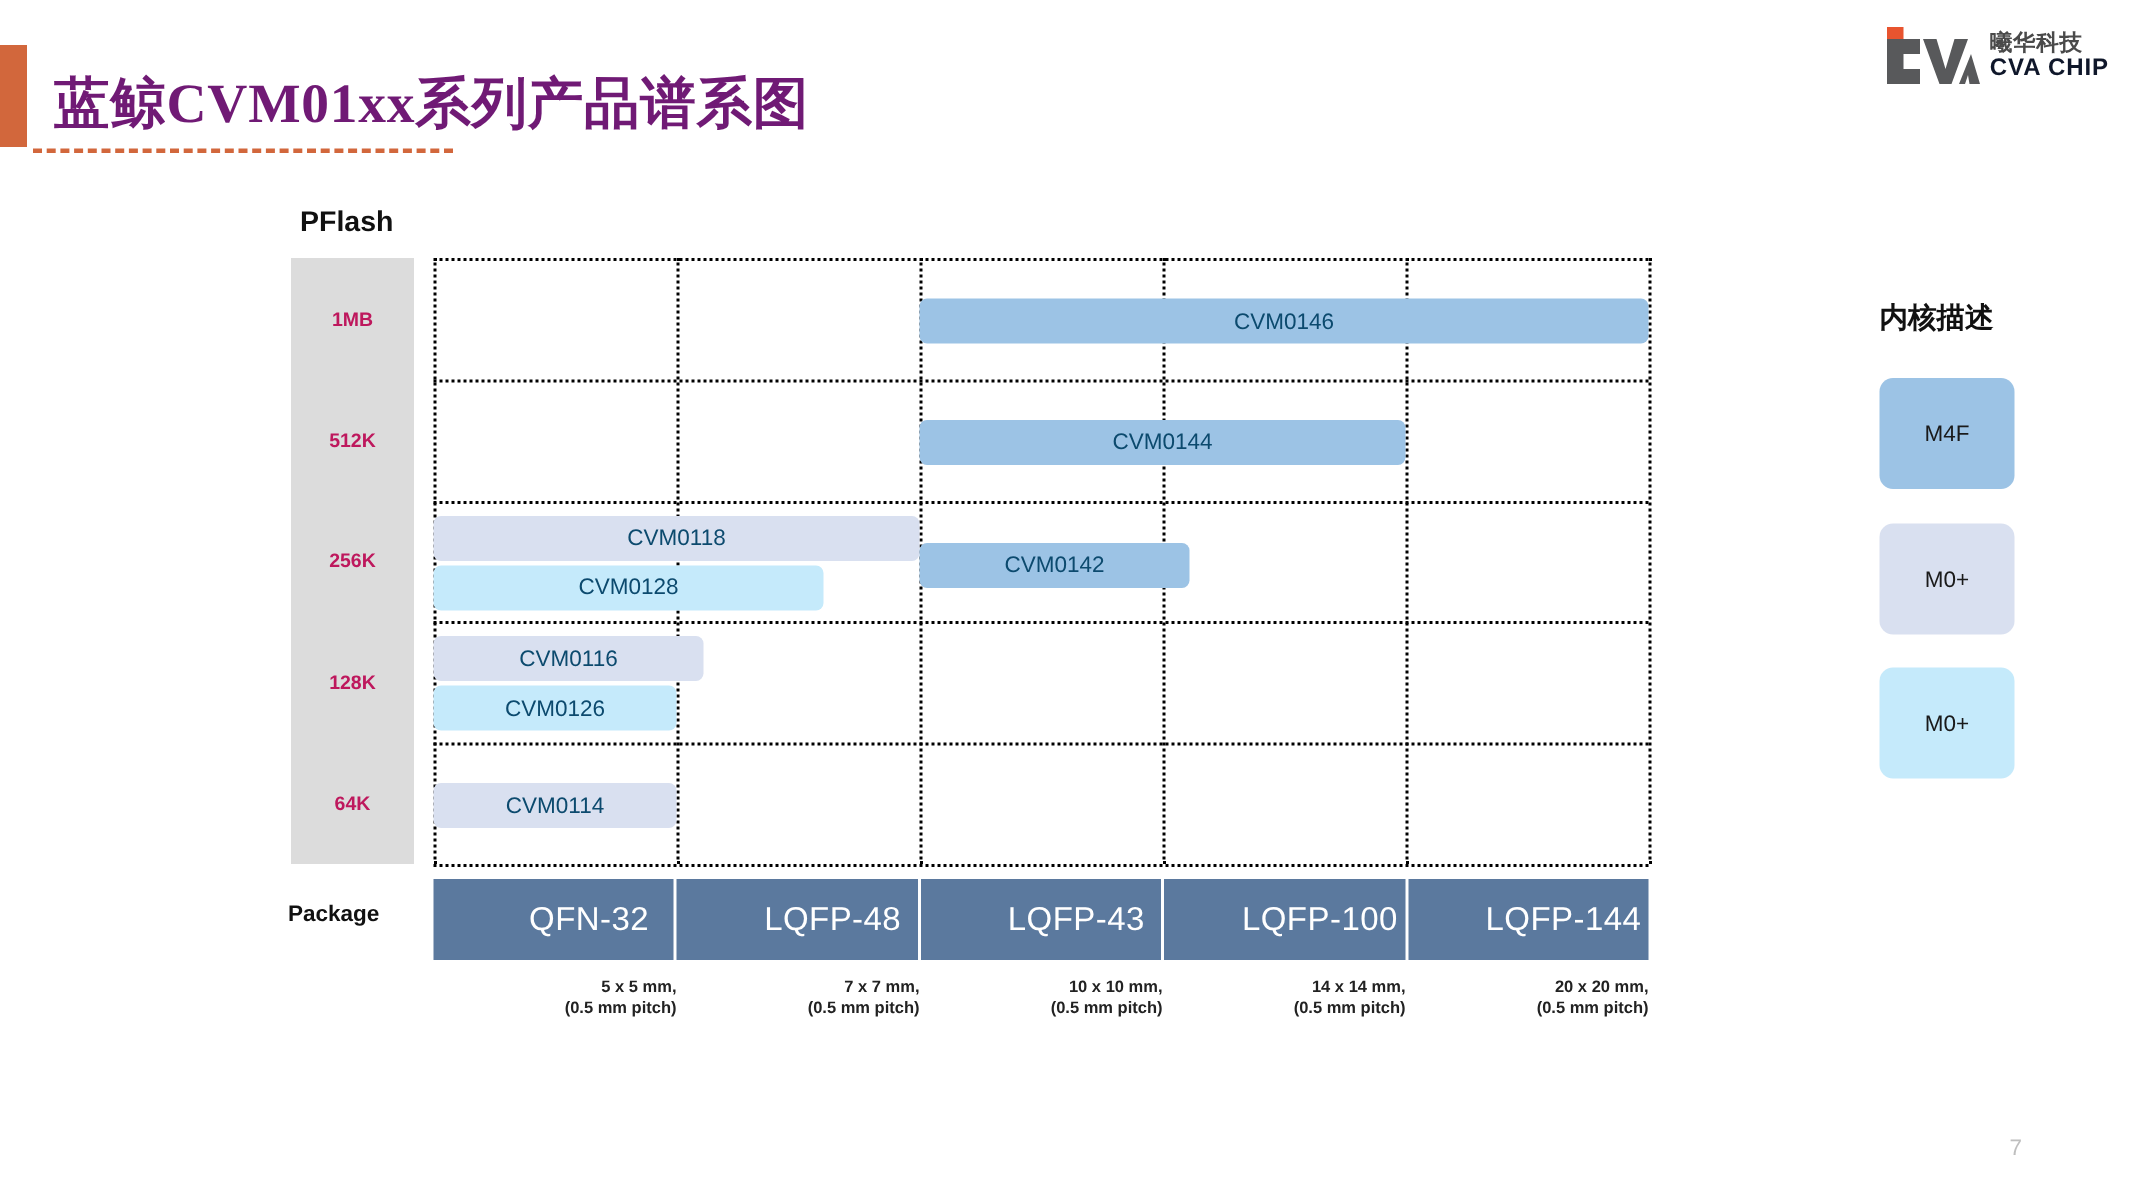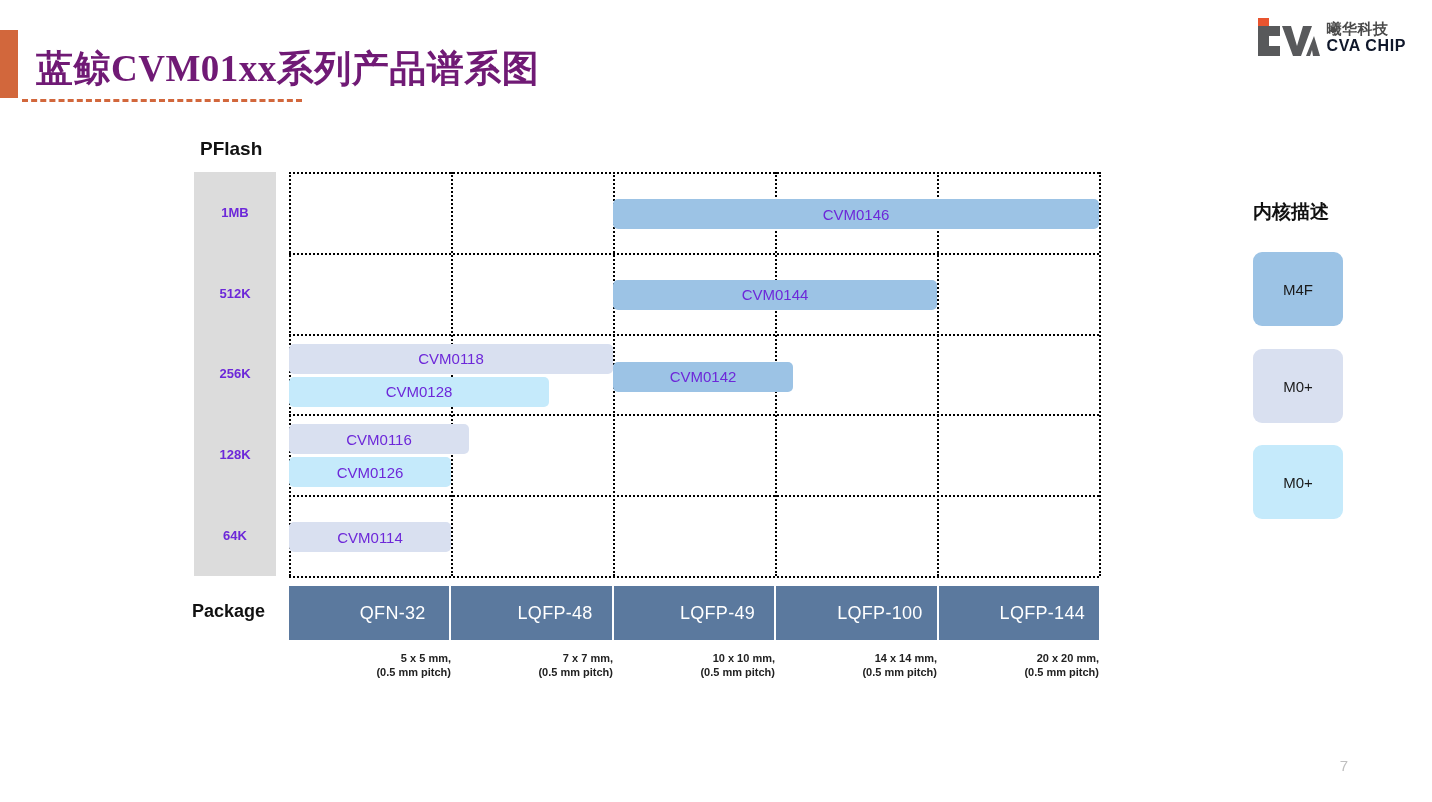--- a/index.html
+++ b/index.html
@@ -91,21 +91,21 @@
     left: 200px;
     top: 138px;
     font-size: 19px;
     font-weight: 700;
     color: #111111;
   }
   .axis-title-x {
     position: absolute;
     left: 192px;
     top: 601px;
-    font-size: 18px;
+    font-size: 15px;
     font-weight: 700;
     color: #111111;
   }
 
   
   .y-scale {
     position: absolute;
     left: 194px;
     top: 172px;
     width: 82px;
@@ -115,21 +115,21 @@
   .y-tick {
     position: absolute;
     left: 0;
     width: 82px;
     height: 80.8px;
     display: flex;
     align-items: center;
     justify-content: center;
     font-size: 13px;
     font-weight: 700;
-    color: #6d28d9;
+    color: #be185d;
   }
 
   
   .plot {
     position: absolute;
     left: 289px;
     top: 172px;
     width: 810px;
     height: 404px;
   }
@@ -150,21 +150,21 @@
 
   
   .bar {
     position: absolute;
     height: 30px;
     border-radius: 5px;
     display: flex;
     align-items: center;
     justify-content: center;
     font-size: 15px;
-    color: #6d28d9;
+    color: #0c4a6e;
     box-sizing: border-box;
     white-space: nowrap;
   }
 
   
   .pkg-row {
     position: absolute;
     left: 289px;
     top: 586px;
     width: 810px;
@@ -172,21 +172,21 @@
     display: flex;
     gap: 2px;
   }
   .pkg-cell {
     flex: 1;
     background: #5B799E;
     display: flex;
     align-items: center;
     justify-content: center;
     color: #ffffff;
-    font-size: 18px;
+    font-size: 22px;
     letter-spacing: 0.3px;
     padding-left: 47px;
   }
   .pkg-dims-row {
     position: absolute;
     left: 289px;
     top: 652px;
     width: 810px;
     display: flex;
   }
@@ -298,21 +298,21 @@
         <span>CVM0126</span>
       </div>
       <div class="bar" style="left: 0px; width: 162px; top: 350.2px; background: rgb(217, 224, 240);">
         <span>CVM0114</span>
       </div>
     </div>
 
   <div class="pkg-row" id="pkg-row">
       <div class="pkg-cell">QFN-32</div>
       <div class="pkg-cell">LQFP-48</div>
-      <div class="pkg-cell">LQFP-49</div>
+      <div class="pkg-cell">LQFP-43</div>
       <div class="pkg-cell">LQFP-100</div>
       <div class="pkg-cell">LQFP-144</div>
     </div>
   <div class="pkg-dims-row" id="pkg-dims-row">
       <div class="pkg-dims">5 x 5 mm,<br>(0.5 mm pitch)</div>
       <div class="pkg-dims">7 x 7 mm,<br>(0.5 mm pitch)</div>
       <div class="pkg-dims">10 x 10 mm,<br>(0.5 mm pitch)</div>
       <div class="pkg-dims">14 x 14 mm,<br>(0.5 mm pitch)</div>
       <div class="pkg-dims">20 x 20 mm,<br>(0.5 mm pitch)</div>
     </div>

